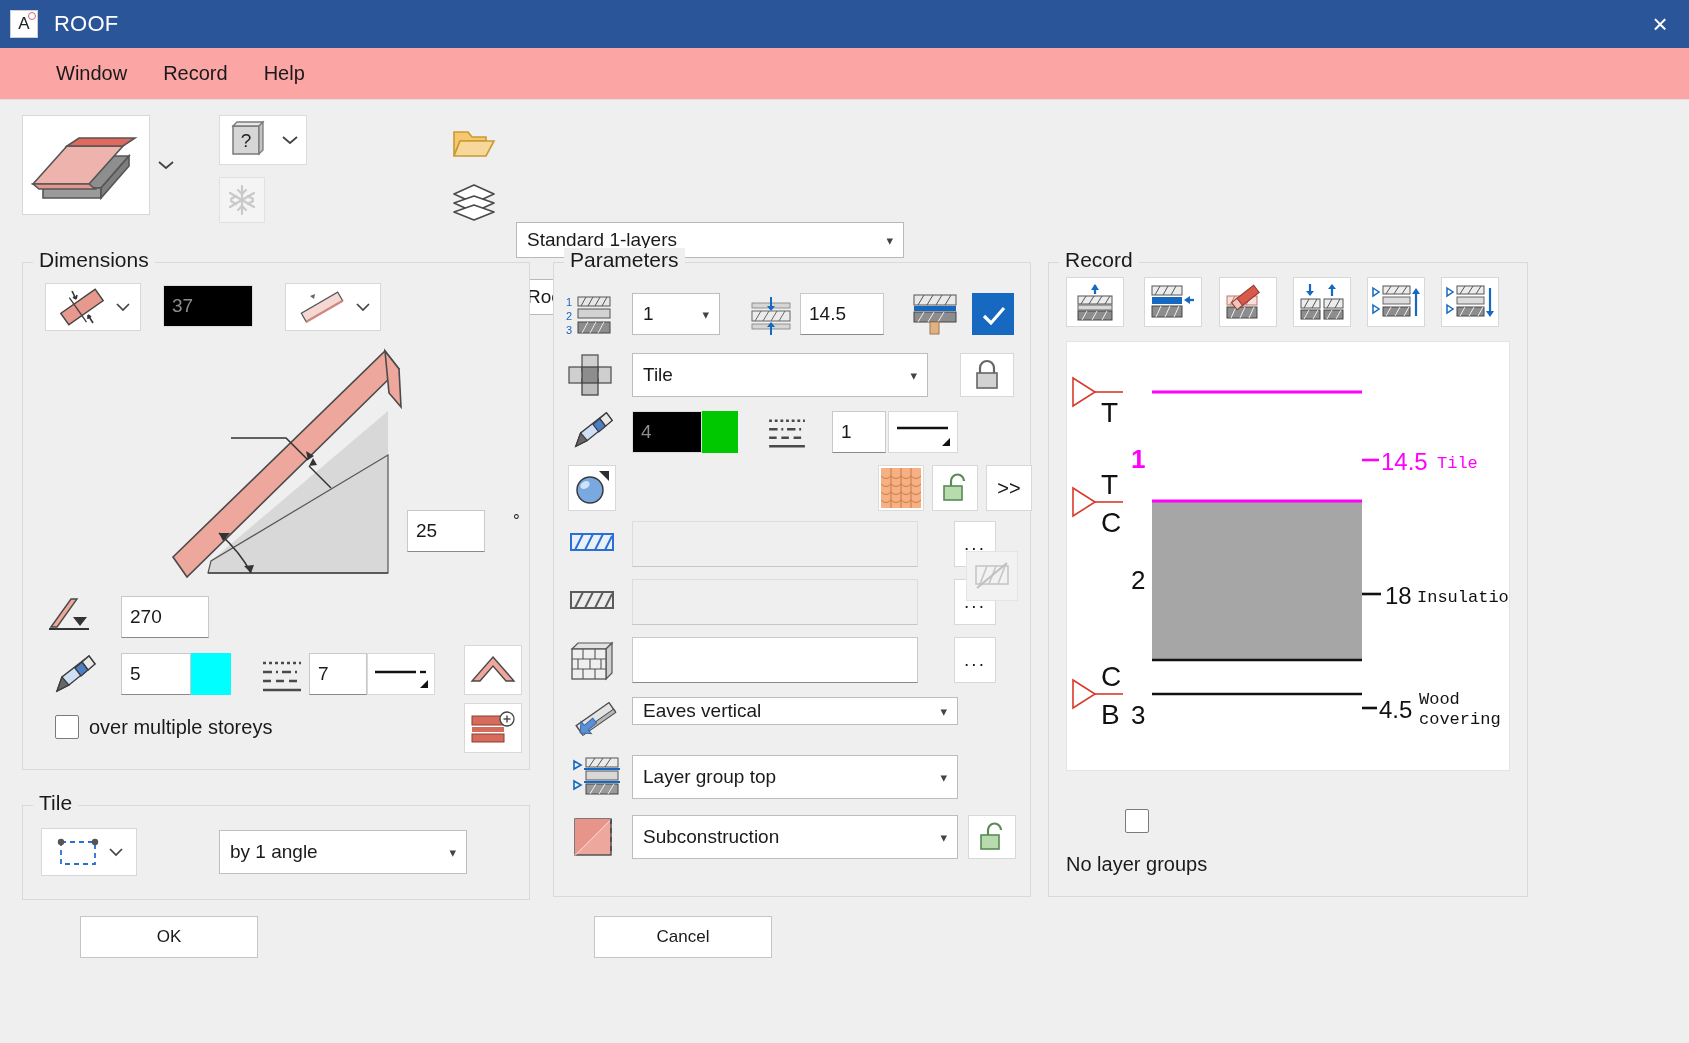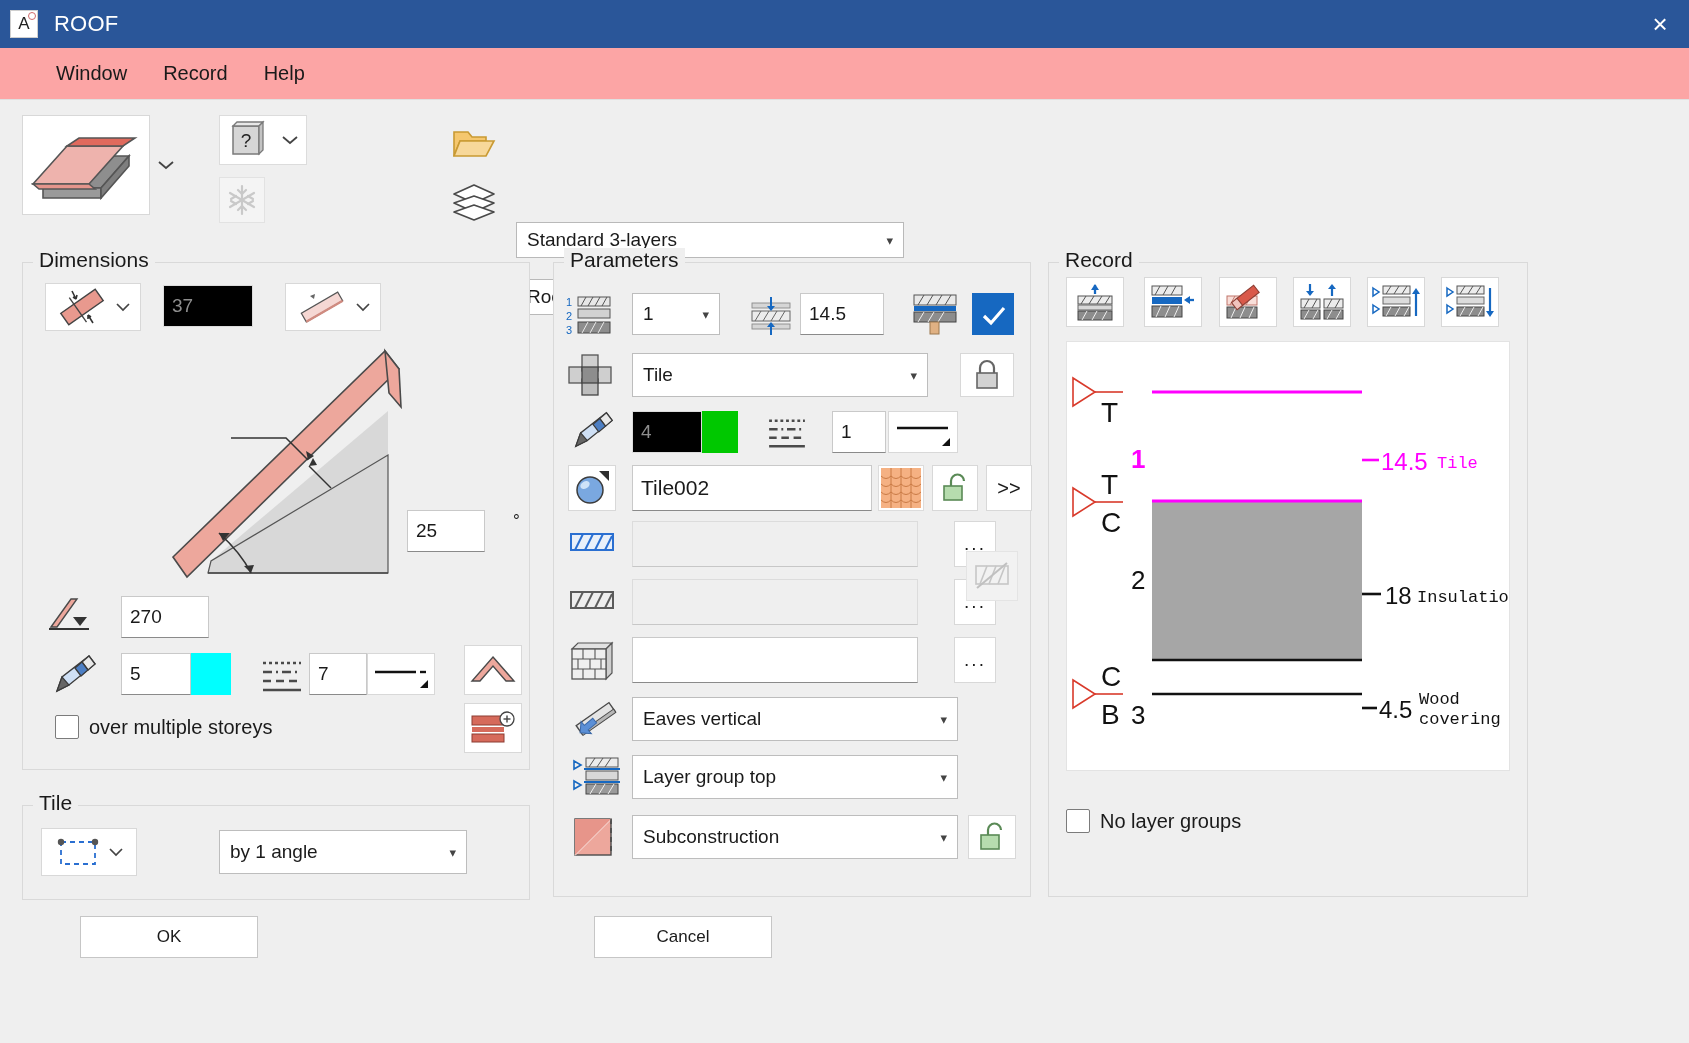--- a/index.html
+++ b/index.html
@@ -192,21 +192,21 @@
     <svg width="44" height="40" viewBox="0 0 44 40">
       <g fill="#fff" stroke="#4a4a4a" stroke-width="1.7" stroke-linejoin="round">
         <polygon points="22,3 42,12 22,21 2,12"></polygon>
         <polygon points="22,14 42,21 22,30 2,21"></polygon>
         <polygon points="22,23 42,30 22,38 2,30"></polygon>
       </g>
     </svg>
   </div>
 
   <div id="combo-standard" class="top-combo">
-    <span>Standard 3-layers</span>
+    <span>Standard 1-layers</span>
     <span class="combo-caret">▾</span>
   </div>
   <div id="combo-roof" class="top-combo">
     <span>Roof</span>
     <span class="combo-caret">▾</span>
   </div>
 </div>
 
 <div id="grp-dimensions" class="group">
   <div class="legend">Dimensions</div>
@@ -459,21 +459,20 @@
     </svg>
   </div>
 
   <div class="abs tile-btn" style="left:14px;top:202px;width:48px;height:46px;">
     <svg width="38" height="38" viewBox="0 0 38 38">
       <circle cx="17" cy="21" r="13" fill="#7aa8e0" stroke="#3c3c3c" stroke-width="1.5"></circle>
       <ellipse cx="12" cy="16" rx="5" ry="3.5" fill="#cfe3f8" transform="rotate(-30 12 16)"></ellipse>
       <path d="M26 2 L36 2 L36 12 Z" fill="#2e2e2e"></path>
     </svg>
   </div>
-  <div class="abs txt" style="left:78px;top:202px;width:240px;height:46px;font-size:21px;">Tile002</div>
   <div class="abs" style="left:324px;top:202px;width:46px;height:46px;background:#fff;border:1px solid #dcdcdc;display:flex;align-items:center;justify-content:center;">
     <svg width="40" height="40" viewBox="0 0 40 40">
       <rect x="0" y="0" width="40" height="40" fill="#f5b183"></rect>
       <g stroke="#c97a45" stroke-width="1" fill="none">
         <path d="M0 8 q5 5 10 0 q5 5 10 0 q5 5 10 0 q5 5 10 0"></path>
         <path d="M0 16 q5 5 10 0 q5 5 10 0 q5 5 10 0 q5 5 10 0"></path>
         <path d="M0 24 q5 5 10 0 q5 5 10 0 q5 5 10 0 q5 5 10 0"></path>
         <path d="M0 32 q5 5 10 0 q5 5 10 0 q5 5 10 0 q5 5 10 0"></path>
         <line x1="10" y1="0" x2="10" y2="40"></line>
           <line x1="20" y1="0" x2="20" y2="40"></line>
@@ -552,21 +551,21 @@
 
   <div class="abs" style="left:18px;top:434px;">
     <svg width="48" height="44" viewBox="0 0 48 44">
       <g transform="rotate(-35 24 22)">
         <rect x="4" y="16" width="40" height="11" fill="#e4e4e4" stroke="#4a4a4a" stroke-width="1.4"></rect>
         <rect x="4" y="24" width="40" height="4" fill="#b7b7b7" stroke="#4a4a4a" stroke-width="1"></rect>
       </g>
       <path d="M12 40 l0 -11 l-5 0 l8 -8 l8 8 l-5 0 l0 11 Z" fill="#5b8fd6" stroke="#3a68a8" stroke-width="1" transform="rotate(-130 15 30)"></path>
     </svg>
   </div>
-  <div class="abs combo" style="left:78px;top:434px;width:326px;height:44px;">
+  <div class="abs combo" style="left:78px;top:434px;width:326px;height:28px;">
     <span>Eaves vertical</span>
     <span class="caret">▾</span>
   </div>
 
   <div class="abs" style="left:18px;top:492px;">
     <svg width="48" height="42" viewBox="0 0 48 42">
       <path d="M2 6 l7 4 l-7 4 Z" fill="none" stroke="#1668c1" stroke-width="1.6"></path>
       <path d="M2 26 l7 4 l-7 4 Z" fill="none" stroke="#1668c1" stroke-width="1.6"></path>
       <rect x="14" y="3" width="32" height="9" fill="#ececec" stroke="#555" stroke-width="1"></rect>
       <g stroke="#555" stroke-width="1">
@@ -786,20 +785,20 @@
       <text x="318" y="262" font-size="24" fill="#111" font-family="Liberation Sans, sans-serif">18</text>
       <text x="350" y="260" font-size="17" fill="#111" font-family="Liberation Mono, monospace">Insulation</text>
 
       <line x1="295" y1="366" x2="310" y2="366" stroke="#111" stroke-width="2.6"></line>
       <text x="312" y="376" font-size="24" fill="#111" font-family="Liberation Sans, sans-serif">4.5</text>
       <text x="352" y="362" font-size="17" fill="#111" font-family="Liberation Mono, monospace">Wood</text>
       <text x="352" y="382" font-size="17" fill="#111" font-family="Liberation Mono, monospace">covering</text>
     </svg>
   </div>
 
-  <div class="abs" style="left:17px;top:546px;display:flex;align-items:center;gap:10px;">
+  <div class="abs" style="left:17px;top:546px;display:flex;align-items:center;gap:20px;flex-direction:column;">
     <span class="chk"></span>
     <span class="lbl">No layer groups</span>
   </div>
 </div>
 
 <div id="btn-ok" class="dlgbtn">OK</div>
 <div id="btn-cancel" class="dlgbtn">Cancel</div>
 
 </body></html>

